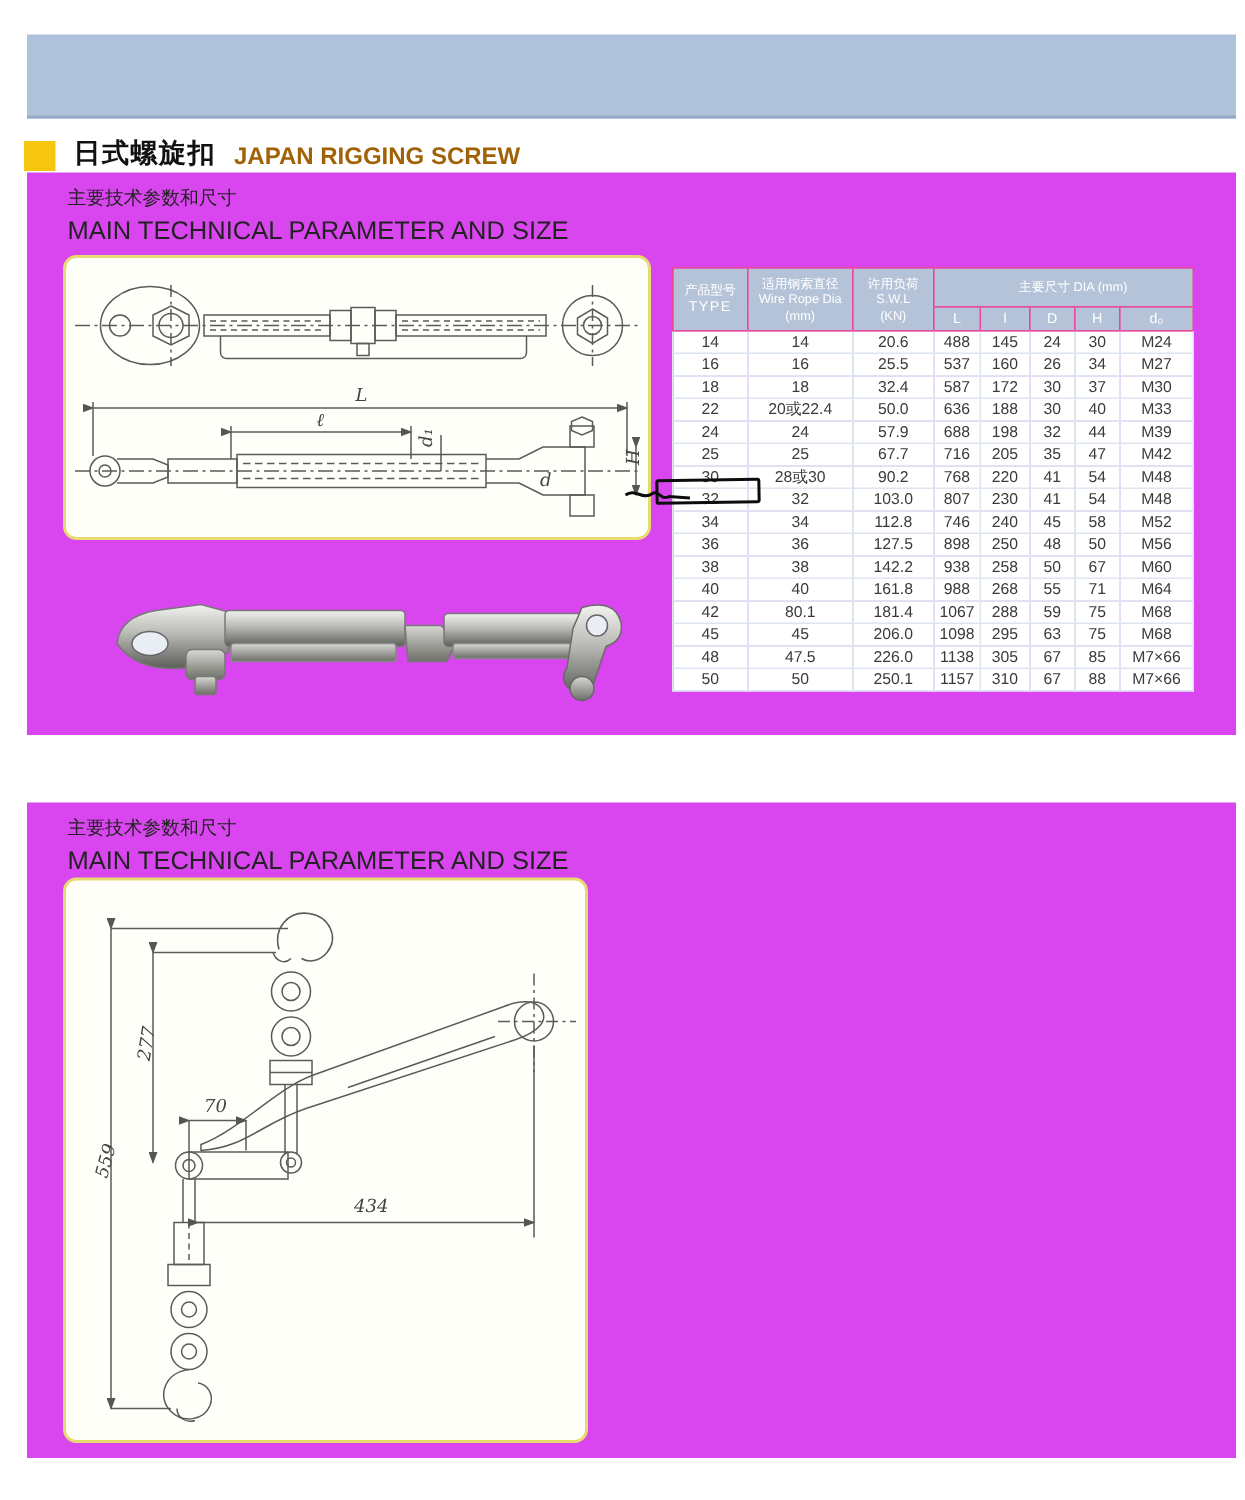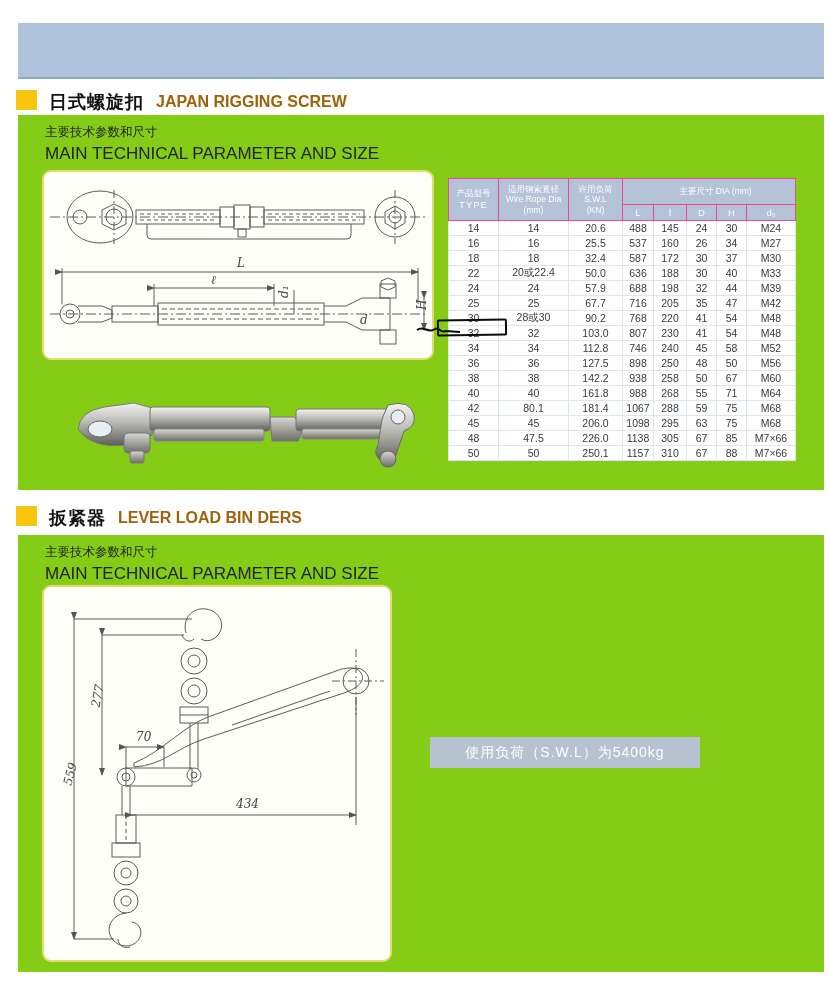--- a/index.html
+++ b/index.html
@@ -10,27 +10,27 @@
   
   .banner { position:absolute; left:18px; top:23px; width:806px; height:56px;
             background:#aec2dc; display:flex; align-items:center; padding-left:22px; gap:14px;
             border-bottom:2px solid #93a9c6; }
   .banner .cn { font-size:31px; font-weight:bold; color:#ffffff; letter-spacing:4px;
                 text-shadow:2px 2px 0 #44597c, 1px 1px 0 #44597c; }
   .banner .en { font-size:19px; font-weight:bold; color:#ffffff; letter-spacing:0.5px;
                 text-shadow:2px 2px 0 #44597c; padding-top:8px; }
 
   
-  .sec-head { position:absolute; left:16px; display:flex; align-items:flex-start; gap:12px; }
+  .sec-head { position:absolute; left:16px; display:flex; align-items:flex-end; gap:12px; }
   .bullet { width:21px; height:20px; background:#f6c50d; flex:0 0 auto; }
   .sec-head .cn { font-size:18px; font-weight:bold; color:#111; letter-spacing:1px; }
   .sec-head .en { font-size:16px; font-weight:bold; color:#a16207; padding-top:3px; }
 
   
-  .panel { position:absolute; left:18px; width:806px; background:#84cc16; }
+  .panel { position:absolute; left:18px; width:806px; background:#d946ef; }
   .panel1 { top:115px; height:375px; }
   .panel2 { top:535px; height:437px; }
 
   .param { position:absolute; left:27px; top:9px; line-height:1.4; }
   .param .cn { font-size:12.5px; color:#222; }
   .param .en { font-size:17px; color:#222; }
 
   
   .draw-box { position:absolute; background:#fffffa; border:2px solid #e7da6e; border-radius:9px; }
   .draw-box1 { left:24px; top:55px; width:392px; height:190px; }
@@ -366,25 +366,20 @@
           </tr>
         </tbody>
     </table>
 
     <div class="hand-box"></div>
     <svg class="hand-scribble" width="46" height="16">
       <path d="M1,8 C8,3 12,12 19,7 C23,4 24,12 30,9 L44,10" stroke="#0c0c0c" stroke-width="2" fill="none"></path>
     </svg>
   </div>
 
-  <div class="sec-head" style="top:506px;">
-    <span class="bullet"></span>
-    <span class="cn">扳紧器</span>
-    <span class="en">LEVER LOAD BIN DERS</span>
-  </div>
 
   <div class="panel panel2">
     <div class="param">
       <div class="cn">主要技术参数和尺寸</div>
       <div class="en">MAIN TECHNICAL PARAMETER AND SIZE</div>
     </div>
 
     <div class="draw-box draw-box2">
       <svg width="346" height="373" viewBox="0 0 346 373">
         <defs>
@@ -444,16 +439,15 @@
         <line class="ink" x1="82" y1="160" x2="82" y2="182"></line>
         <line class="ink" x1="120" y1="160" x2="120" y2="180"></line>
         <text class="dim-label" x="92" y="154">70</text>
 
         <line class="ink" x1="88" y1="228" x2="312" y2="228" marker-start="url(#arr2)" marker-end="url(#arr2)"></line>
         <line class="ink" x1="312" y1="110" x2="312" y2="238"></line>
         <text class="dim-label" x="192" y="221">434</text>
       </svg>
     </div>
 
-    <div class="swl-note">使用负荷（S.W.L）为5400kg</div>
   </div>
 
 </div>
 
 </body></html>

